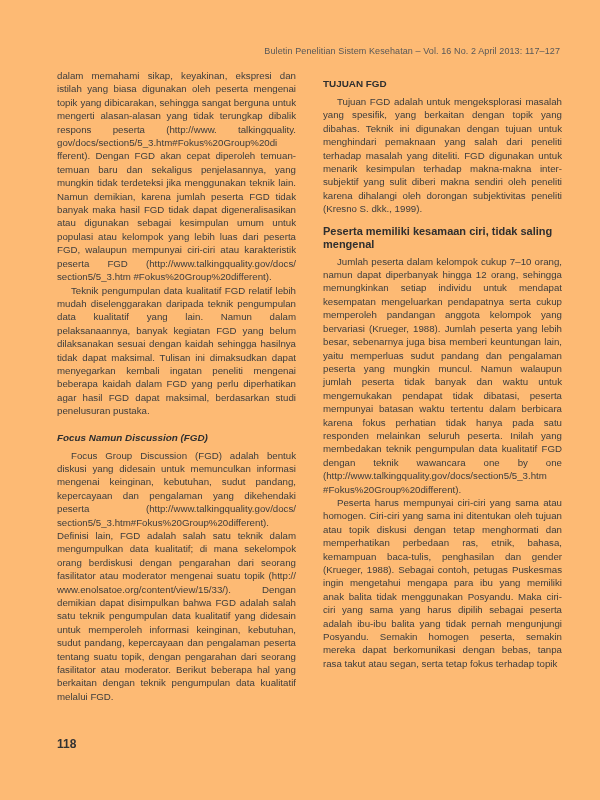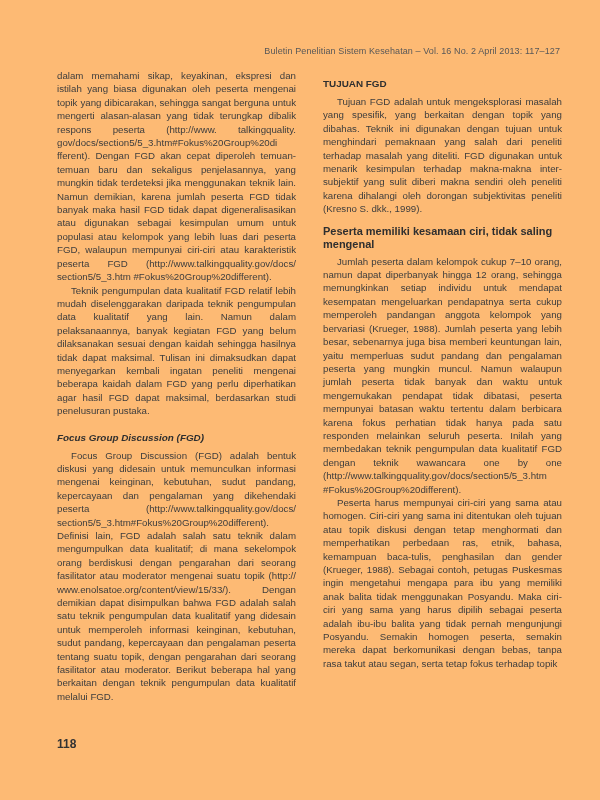--- a/index.html
+++ b/index.html
@@ -84,21 +84,21 @@
 
 <div class="page">
 
   <div class="running-head">Buletin Penelitian Sistem Kesehatan – Vol. 16 No. 2 April 2013: 117–127</div>
 
   <div class="columns">
 
     <div class="col">
       <p>dalam memahami sikap, keyakinan, ekspresi dan istilah yang biasa digunakan oleh peserta mengenai topik yang dibicarakan, sehingga sangat berguna untuk mengerti alasan-alasan yang tidak terungkap dibalik respons peserta (http://www. talkingquality. gov/docs/section5/5_3.htm#Fokus%20Group%20di fferent). Dengan FGD akan cepat diperoleh temuan-temuan baru dan sekaligus penjelasannya, yang mungkin tidak terdeteksi jika menggunakan teknik lain. Namun demikian, karena jumlah peserta FGD tidak banyak maka hasil FGD tidak dapat digeneralisasikan atau digunakan sebagai kesimpulan umum untuk populasi atau kelompok yang lebih luas dari peserta FGD, walaupun mempunyai ciri-ciri atau karakteristik peserta FGD (http://www.talkingquality.gov/docs/ section5/5_3.htm #Fokus%20Group%20different).</p>
       <p class="indent">Teknik pengumpulan data kualitatif FGD relatif lebih mudah diselenggarakan daripada teknik pengumpulan data kualitatif yang lain. Namun dalam pelaksanaannya, banyak kegiatan FGD yang belum dilaksanakan sesuai dengan kaidah sehingga hasilnya tidak dapat maksimal. Tulisan ini dimaksudkan dapat menyegarkan kembali ingatan peneliti mengenai beberapa kaidah dalam FGD yang perlu diperhatikan agar hasil FGD dapat maksimal, berdasarkan studi penelusuran pustaka.</p>
-      <div class="sec-heading italic">Focus Group Discussion (FGD)</div>
+      <div class="sec-heading italic">Focus Namun Discussion (FGD)</div>
       <p class="indent">Focus Group Discussion (FGD) adalah bentuk diskusi yang didesain untuk memunculkan informasi mengenai keinginan, kebutuhan, sudut pandang, kepercayaan dan pengalaman yang dikehendaki peserta (http://www.talkingquality.gov/docs/ section5/5_3.htm#Fokus%20Group%20different). Definisi lain, FGD adalah salah satu teknik dalam mengumpulkan data kualitatif; di mana sekelompok orang berdiskusi dengan pengarahan dari seorang fasilitator atau moderator mengenai suatu topik (http:// www.enolsatoe.org/content/view/15/33/). Dengan demikian dapat disimpulkan bahwa FGD adalah salah satu teknik pengumpulan data kualitatif yang didesain untuk memperoleh informasi keinginan, kebutuhan, sudut pandang, kepercayaan dan pengalaman peserta tentang suatu topik, dengan pengarahan dari seorang fasilitator atau moderator. Berikut beberapa hal yang berkaitan dengan teknik pengumpulan data kualitatif melalui FGD.</p>
     </div>
 
     <div class="col">
       <div class="sec-heading first">TUJUAN FGD</div>
       <p class="indent">Tujuan FGD adalah untuk mengeksplorasi masalah yang spesifik, yang berkaitan dengan topik yang dibahas. Teknik ini digunakan dengan tujuan untuk menghindari pemaknaan yang salah dari peneliti terhadap masalah yang diteliti. FGD digunakan untuk menarik kesimpulan terhadap makna-makna inter-subjektif yang sulit diberi makna sendiri oleh peneliti karena dihalangi oleh dorongan subjektivitas peneliti (Kresno S. dkk., 1999).</p>
       <div class="sub-heading">Peserta memiliki kesamaan ciri, tidak saling mengenal</div>
       <p class="indent">Jumlah peserta dalam kelompok cukup 7–10 orang, namun dapat diperbanyak hingga 12 orang, sehingga memungkinkan setiap individu untuk mendapat kesempatan mengeluarkan pendapatnya serta cukup memperoleh pandangan anggota kelompok yang bervariasi (Krueger, 1988). Jumlah peserta yang lebih besar, sebenarnya juga bisa memberi keuntungan lain, yaitu memperluas sudut pandang dan pengalaman peserta yang mungkin muncul. Namun walaupun jumlah peserta tidak banyak dan waktu untuk mengemukakan pendapat tidak dibatasi, peserta mempunyai batasan waktu tertentu dalam berbicara karena fokus perhatian tidak hanya pada satu responden melainkan seluruh peserta. Inilah yang membedakan teknik pengumpulan data kualitatif FGD dengan teknik wawancara one by one (http://www.talkingquality.gov/docs/section5/5_3.htm #Fokus%20Group%20different).</p>
       <p class="indent">Peserta harus mempunyai ciri-ciri yang sama atau homogen. Ciri-ciri yang sama ini ditentukan oleh tujuan atau topik diskusi dengan tetap menghormati dan memperhatikan perbedaan ras, etnik, bahasa, kemampuan baca-tulis, penghasilan dan gender (Krueger, 1988). Sebagai contoh, petugas Puskesmas ingin mengetahui mengapa para ibu yang memiliki anak balita tidak menggunakan Posyandu. Maka ciri-ciri yang sama yang harus dipilih sebagai peserta adalah ibu-ibu balita yang tidak pernah mengunjungi Posyandu. Semakin homogen peserta, semakin mereka dapat berkomunikasi dengan bebas, tanpa rasa takut atau segan, serta tetap fokus terhadap topik</p>
     </div>

